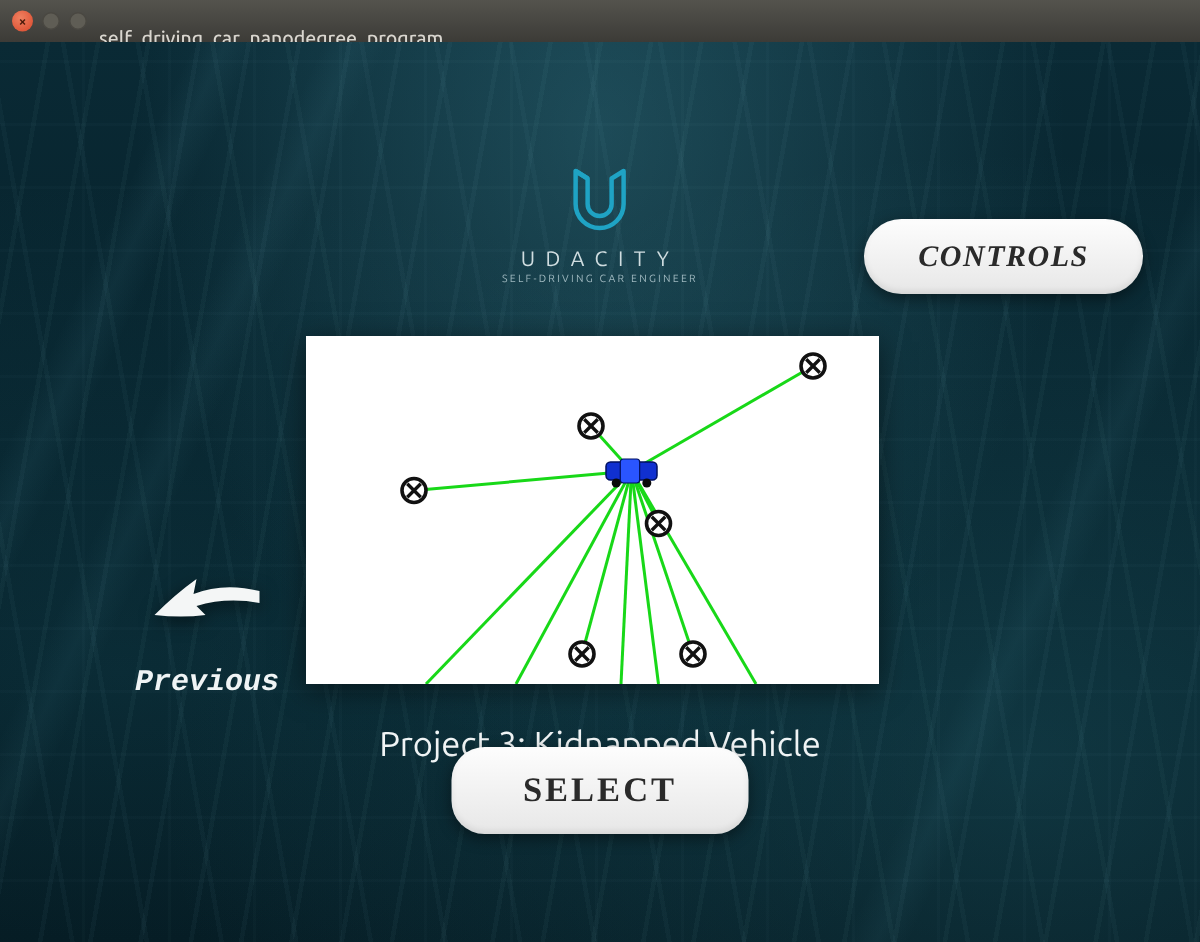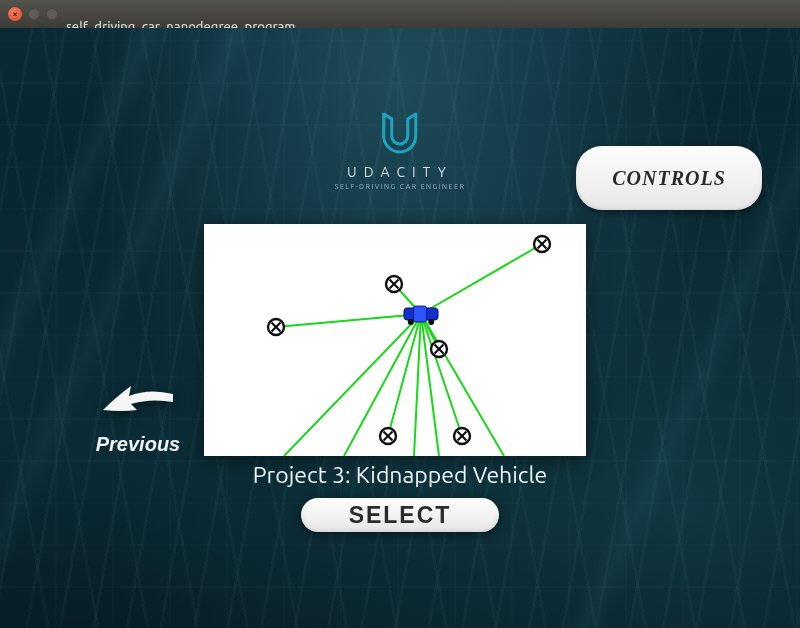--- a/index.html
+++ b/index.html
@@ -82,21 +82,21 @@
     }
     .brand-sub {
       font-size: 7px;
       letter-spacing: 1.5px;
       color: #9fb8bf;
       margin-top: 2px;
     }
     .controls-btn {
       position: absolute;
       top: 118px; right: 38px;
-      width: 186px; height: 64px;
+      width: 186px; height: 50px;
       border-radius: 26px;
       background: linear-gradient(to bottom, #fdfdfd, #e7e7e7);
       border: none;
       box-shadow: 0 3px 10px rgba(0,0,0,0.45), inset 0 -2px 4px rgba(0,0,0,0.08);
       font-size: 20px;
       font-weight: 700;
       font-family: Georgia, "Times New Roman", serif;
       font-style: italic;
       color: #2a2a2a;
       letter-spacing: 1px;
@@ -104,58 +104,58 @@
     }
     .preview-panel {
       position: absolute;
       left: 204px; top: 196px;
       width: 382px; height: 232px;
       background: #ffffff;
       box-shadow: 0 4px 18px rgba(0,0,0,0.5);
     }
     .project-title {
       position: absolute;
-      top: 434px; left: 50%; transform: translateX(-50%);
+      top: 456px; left: 50%; transform: translateX(-50%);
       color: #f0f4f5;
       font-size: 23px;
       font-weight: 400;
       white-space: nowrap;
     }
     .select-btn {
       position: absolute;
       top: 470px; left: 50%; transform: translateX(-50%);
-      width: 198px; height: 34px;
+      width: 198px; height: 58px;
       border-radius: 22px;
       background: linear-gradient(to bottom, #fdfdfd, #e7e7e7);
       border: none;
       box-shadow: 0 3px 10px rgba(0,0,0,0.45), inset 0 -2px 4px rgba(0,0,0,0.08);
       font-size: 23px;
       font-weight: 700;
-      font-family: Liberation Sans, sans-serif;
+      font-family: Liberation Serif, serif;
       color: #2a2a2a;
       letter-spacing: 2px;
       cursor: pointer;
     }
     .nav-arrow {
       position: absolute;
       top: 352px;
       width: 120px;
       text-align: center;
       cursor: pointer;
     }
     .nav-arrow.prev { left: 78px; }
     .nav-arrow.next { right: 78px; }
     .nav-arrow svg { filter: drop-shadow(0 3px 6px rgba(0,0,0,0.5)); }
     .nav-label {
       color: #f0f4f5;
       font-size: 20px;
       font-weight: 700;
-      font-family: Liberation Sans, sans-serif;
+      font-family: Liberation Mono, monospace;
       font-style: italic;
-      margin-top: 2px;
+      margin-top: 12px;
     }
   </style>
 </head>
 <body>
 
 <div class="titlebar">
   <div class="window-controls">
     <div class="wc-close">×</div>
     <div class="wc-dim"></div>
     <div class="wc-dim"></div>

